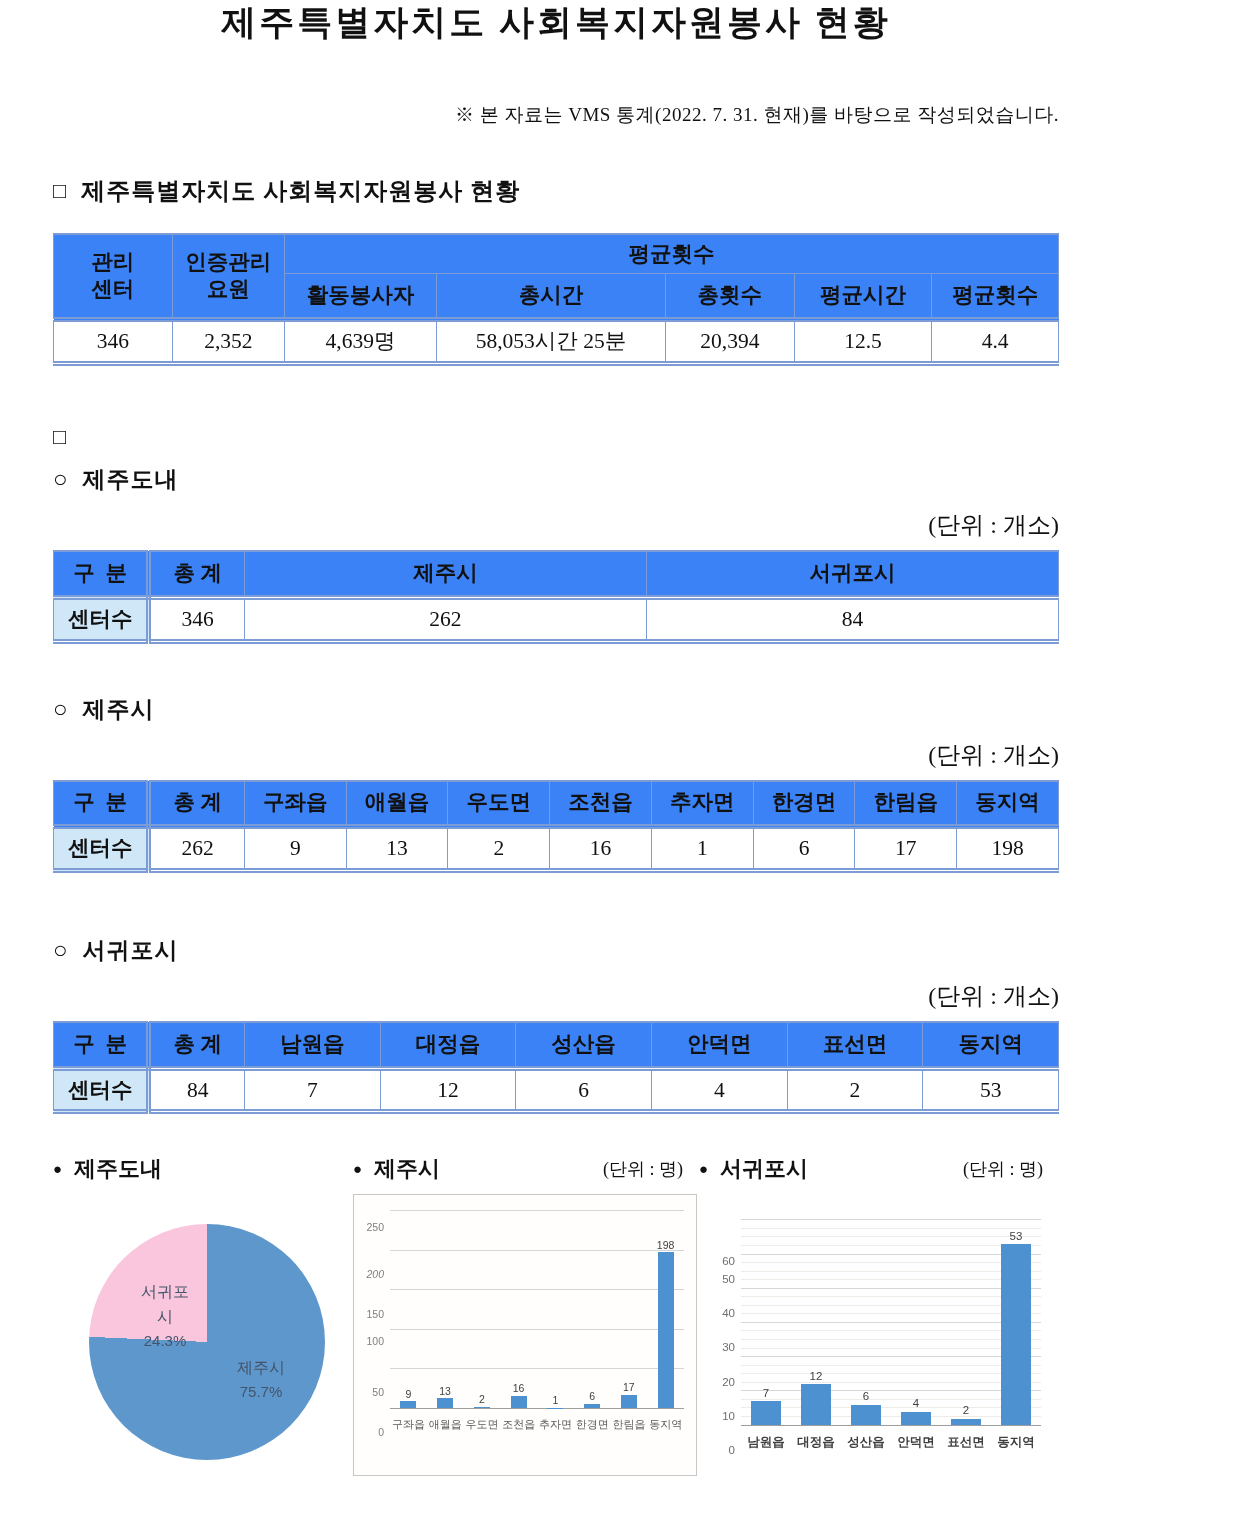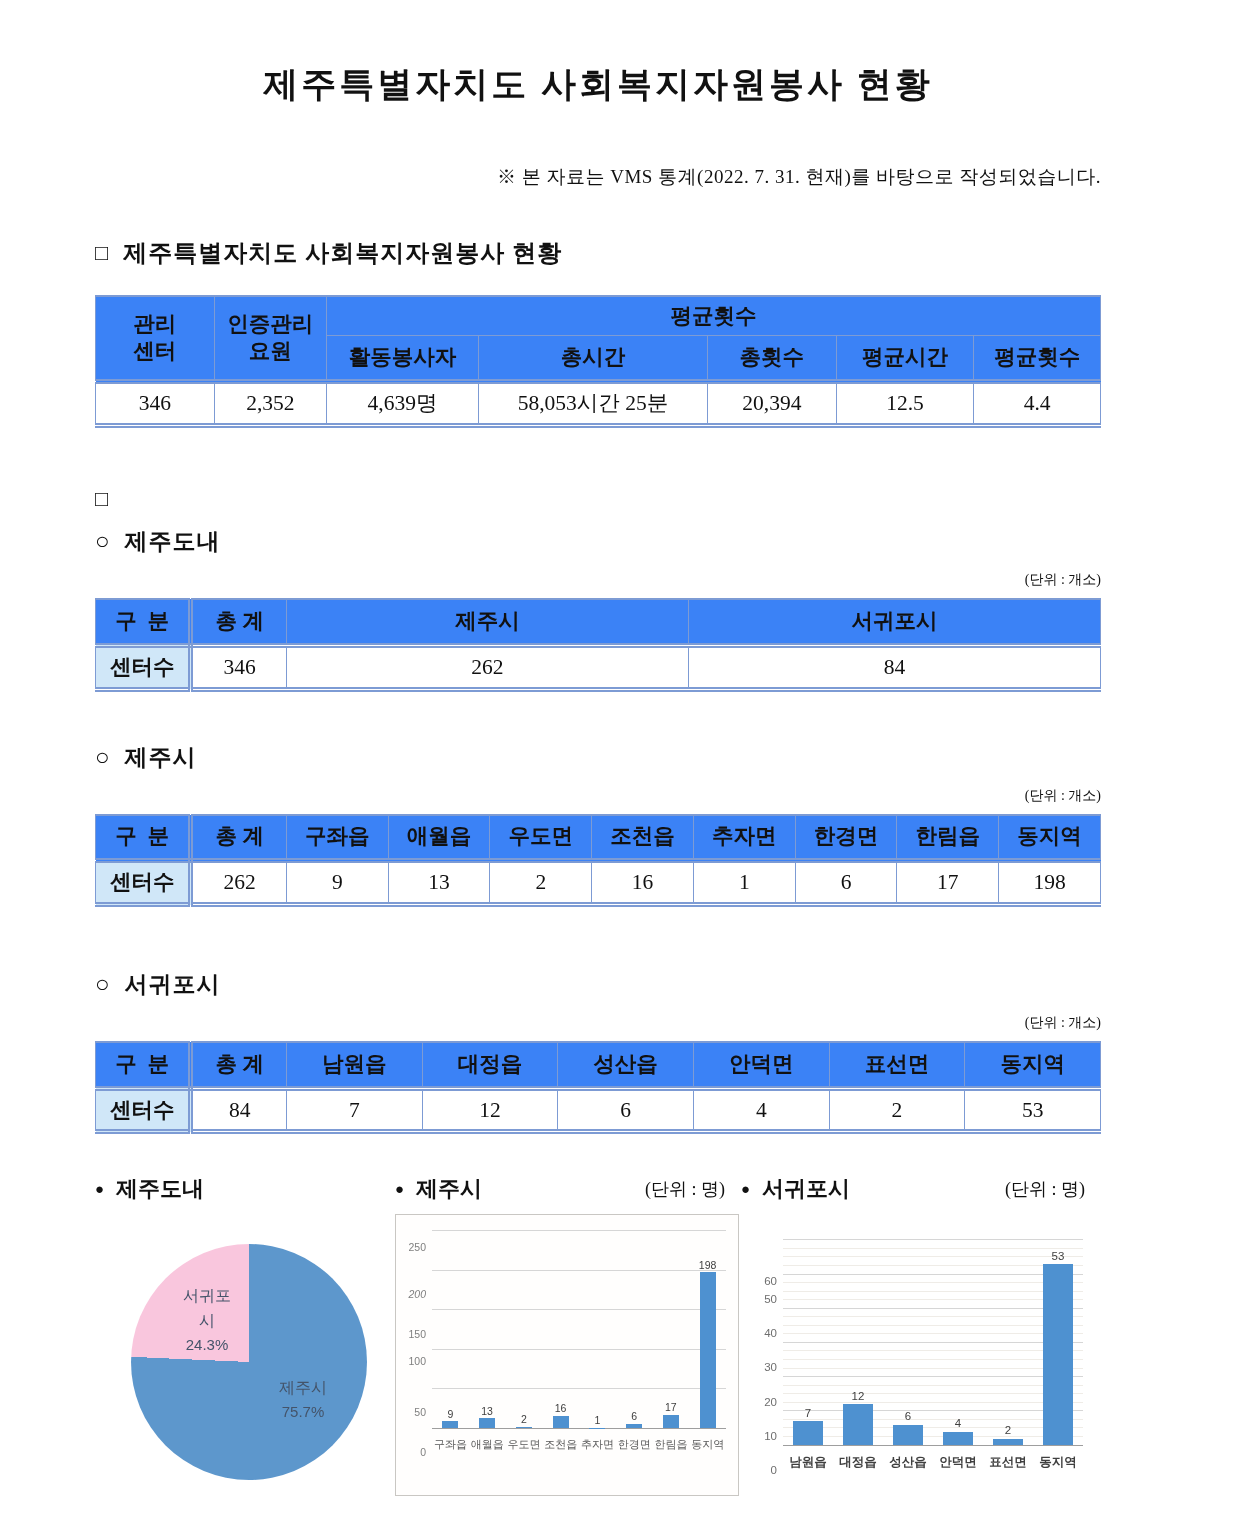--- a/index.html
+++ b/index.html
@@ -2,41 +2,41 @@
 <html lang="ko"><head>
 <meta charset="utf-8">
 <style>
   * { margin:0; padding:0; box-sizing:border-box; }
   html,body { background:#ffffff; }
   body {
     width:1234px; height:1539px; overflow:hidden;
     font-family:"Liberation Serif","DejaVu Serif",serif;
     color:#111111;
   }
-  .page { width:1006px; margin-left:95px; padding-top:62px; }
+  .page { width:1006px; margin-left:53px; }
 
   
   .main-title {
     text-align:center; font-size:35px; font-weight:bold;
     letter-spacing:3px; line-height:1.3;
   }
   .note-line {
     margin-top:56px; text-align:right; font-size:19px; letter-spacing:0.5px;
   }
   .sec-h {
     margin-top:47px; font-size:24px; font-weight:bold; letter-spacing:1px;
     display:flex; align-items:center; gap:14px;
   }
   .sub-h {
     font-size:23px; font-weight:bold; letter-spacing:1px;
     display:flex; align-items:center; gap:14px;
   }
   .sq { font-size:22px; font-weight:normal; }
   .ci { font-size:24px; font-weight:normal; }
-  .unit-note { text-align:right; font-size:14px; margin-top:14px; margin-bottom:9px; }
+  .unit-note { text-align:right; font-size:24px; margin-top:14px; margin-bottom:9px; }
 
   
   table.doc {
     width:100%; border-collapse:collapse; table-layout:fixed;
     border:1.5px solid #7D9BD4; border-top:2.5px solid #7D9BD4;
     border-bottom:5px double #7D9BD4;
   }
   table.doc th, table.doc td {
     border:1px solid #7D9BD4; text-align:center; vertical-align:middle;
     white-space:pre-wrap; line-height:1.25; padding:6px 2px;
@@ -63,21 +63,21 @@
   .chart-unit { font-size:18px; font-weight:normal; margin-left:auto; padding-right:16px; }
   .charts-row { margin-top:10px; display:grid; grid-template-columns:300px 346px 360px; }
 
   
   .pie-wrap { position:relative; width:236px; height:236px; margin:30px 0 0 36px; }
   .pie { width:100%; height:100%; border-radius:50%; }
   .pie-lab { position:absolute; text-align:center;
     font-family:"Liberation Sans","DejaVu Sans",sans-serif; color:#44546A; }
   .pie-lab .nm { font-size:16px; white-space:pre-line; line-height:1.55; }
   .pie-lab .pc { font-size:15px; margin-top:2px; }
-  .pie-lab.seogwipo { left:16px; top:40px; width:120px; }
+  .pie-lab.seogwipo { left:16px; top:56px; width:120px; }
   .pie-lab.jeju { left:112px; top:132px; width:120px; }
 
   
   .barchart { font-family:"Liberation Sans","DejaVu Sans",sans-serif; }
   .chart-mid {
     width:344px; border:1px solid #c9c7c3; background:#fffefd;
     padding:16px 12px 12px 8px; height:282px;
   }
   .chart-right { width:352px; padding:26px 10px 0 14px; }
   .bc-body { display:flex; }

